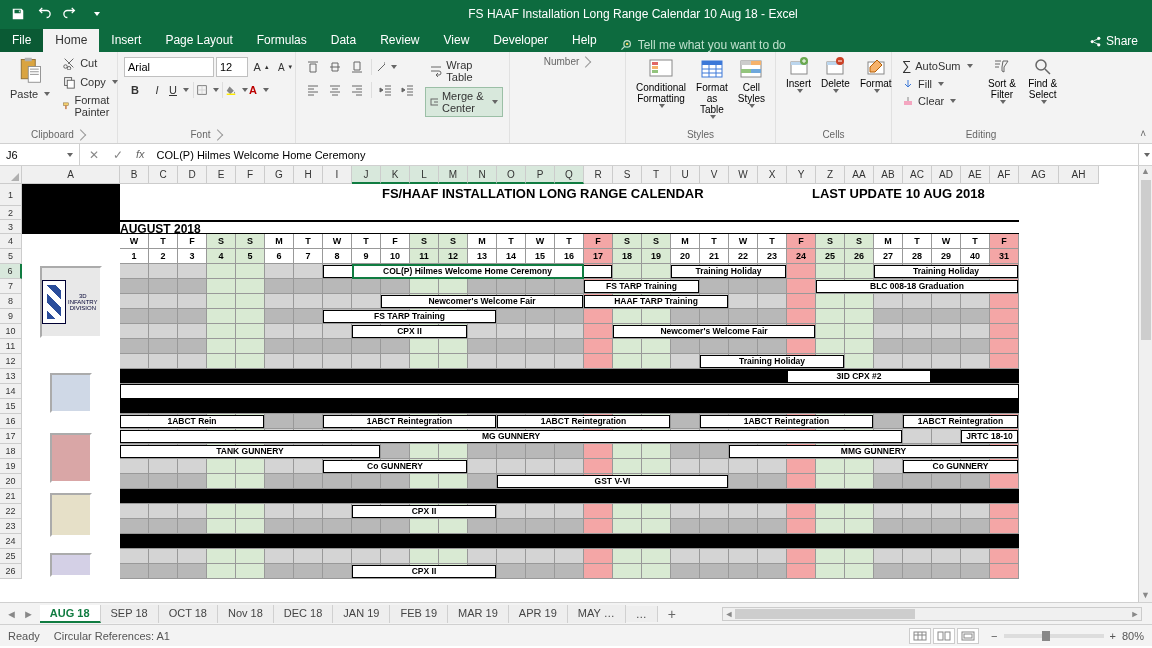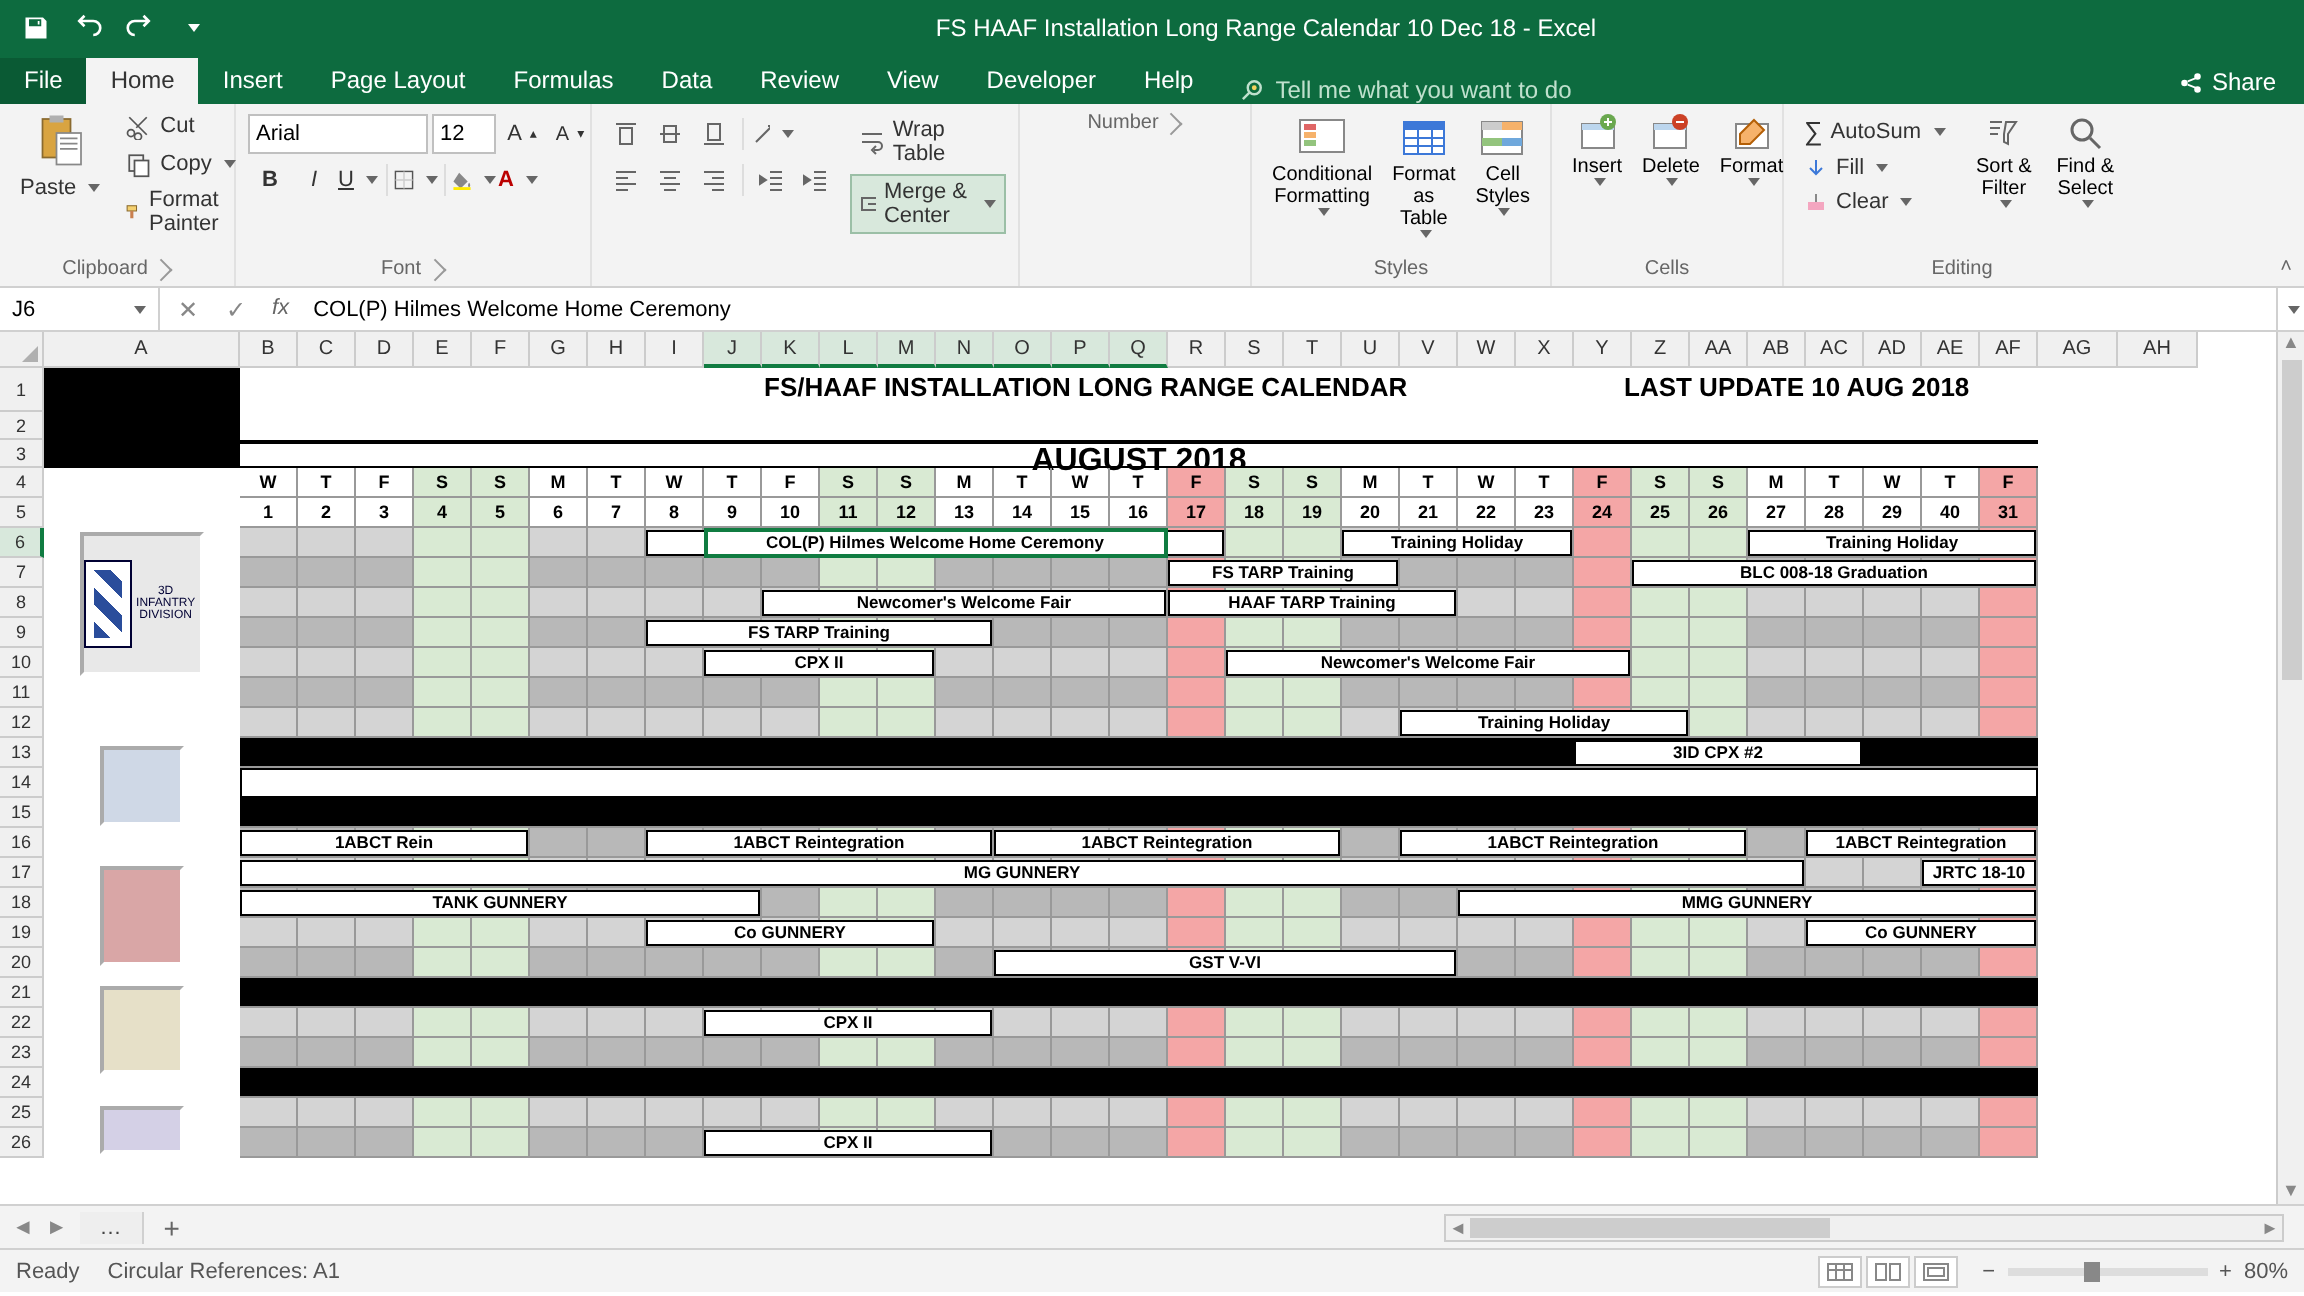--- a/index.html
+++ b/index.html
@@ -117,21 +117,21 @@
       </div>
     <div class="qat-btn">
         <svg viewBox="0 0 16 16">
           <path fill="none" stroke="#fff" stroke-width="1.5" d="M5 12a4 4 0 0 1 0-8h7m-2-3 3 3-3 3"></path>
         </svg>
       </div>
     <div class="qat-btn">
         <span class="dd" style="border-top-color:#fff"></span>
       </div>
   </div>
-  <div class="title-text">FS HAAF Installation Long Range Calendar 10 Dec 18  -  Excel</div>
+  <div class="title-text">FS HAAF Installation Long Range Calendar 10 Aug 18  -  Excel</div>
 </div>
 
 <div class="menubar">
   <div id="menu-slot" style="display: flex;">
       <div class="menu-item file">File</div>
       <div class="menu-item active">Home</div>
       <div class="menu-item">Insert</div>
       <div class="menu-item">Page Layout</div>
       <div class="menu-item">Formulas</div>
       <div class="menu-item">Data</div>
@@ -544,21 +544,21 @@
             <div class="rowhdr" style="height: 15px;">22</div>
             <div class="rowhdr" style="height: 15px;">23</div>
             <div class="rowhdr" style="height: 15px;">24</div>
             <div class="rowhdr" style="height: 15px;">25</div>
             <div class="rowhdr" style="height: 15px;">26</div>
           </div>
         <div id="cells" style="position: relative; flex: 1 1 0%; height: 395px;">
             <div style="position: absolute; left: 0px; top: 0px; width: 98px; height: 50px; background: rgb(0, 0, 0);"></div>
             <div class="caphdr" style="position: absolute; left: 360px; top: 2px;">FS/HAAF INSTALLATION LONG RANGE CALENDAR</div>
             <div class="caphdr" style="position: absolute; left: 790px; top: 2px;">LAST UPDATE 10 AUG 2018</div>
-            <div style="position: absolute; left: 98px; top: 36px; width: 899px; height: 14px; text-align: center; font-weight: bold; font-size: 16px; border-top: 2px solid rgb(0, 0, 0); border-bottom: 1px solid rgb(0, 0, 0);">AUGUST 2018</div>
+            <div style="position: absolute; left: 98px; top: 36px; width: 899px; height: 14px; text-align: left; font-weight: bold; font-size: 12px; border-top: 2px solid rgb(0, 0, 0); border-bottom: 1px solid rgb(0, 0, 0);">AUGUST 2018</div>
             <div class="days" style="position: absolute; left: 98px; top: 50px; width: 899px; height: 15px;">
               <div class="daycell" style="width: 29px;">W</div>
               <div class="daycell" style="width: 29px;">T</div>
               <div class="daycell" style="width: 29px;">F</div>
               <div class="daycell bg-gr" style="width: 29px;">S</div>
               <div class="daycell bg-gr" style="width: 29px;">S</div>
               <div class="daycell" style="width: 29px;">M</div>
               <div class="daycell" style="width: 29px;">T</div>
               <div class="daycell" style="width: 29px;">W</div>
               <div class="daycell" style="width: 29px;">T</div>
@@ -1197,20 +1197,32 @@
       <div class="thumb"></div>
       <div class="arr b">▼</div>
     </div>
 </div>
 
 <div class="tabstrip">
   <div class="tab-nav">
     <span>◄</span>
     <span>►</span>
   </div>
+  <div id="sheet-tabs" style="display:flex">
+      <div class="sheet-tab active">AUG 18</div>
+      <div class="sheet-tab">SEP 18</div>
+      <div class="sheet-tab">OCT 18</div>
+      <div class="sheet-tab">Nov 18</div>
+      <div class="sheet-tab">DEC 18</div>
+      <div class="sheet-tab">JAN 19</div>
+      <div class="sheet-tab">FEB 19</div>
+      <div class="sheet-tab">MAR 19</div>
+      <div class="sheet-tab">APR 19</div>
+      <div class="sheet-tab">MAY …</div>
+    </div>
   <span class="sheet-tab">…</span>
   <span class="sheet-tab" style="background:#f3f3f3;border:none;font-size:14px;color:#666">+</span>
   <div class="tab-scroll">
     <div class="hscroll">
         <div class="arr">◄</div>
         <div class="thumb"></div>
         <div class="arr r">►</div>
       </div>
   </div>
 </div>

